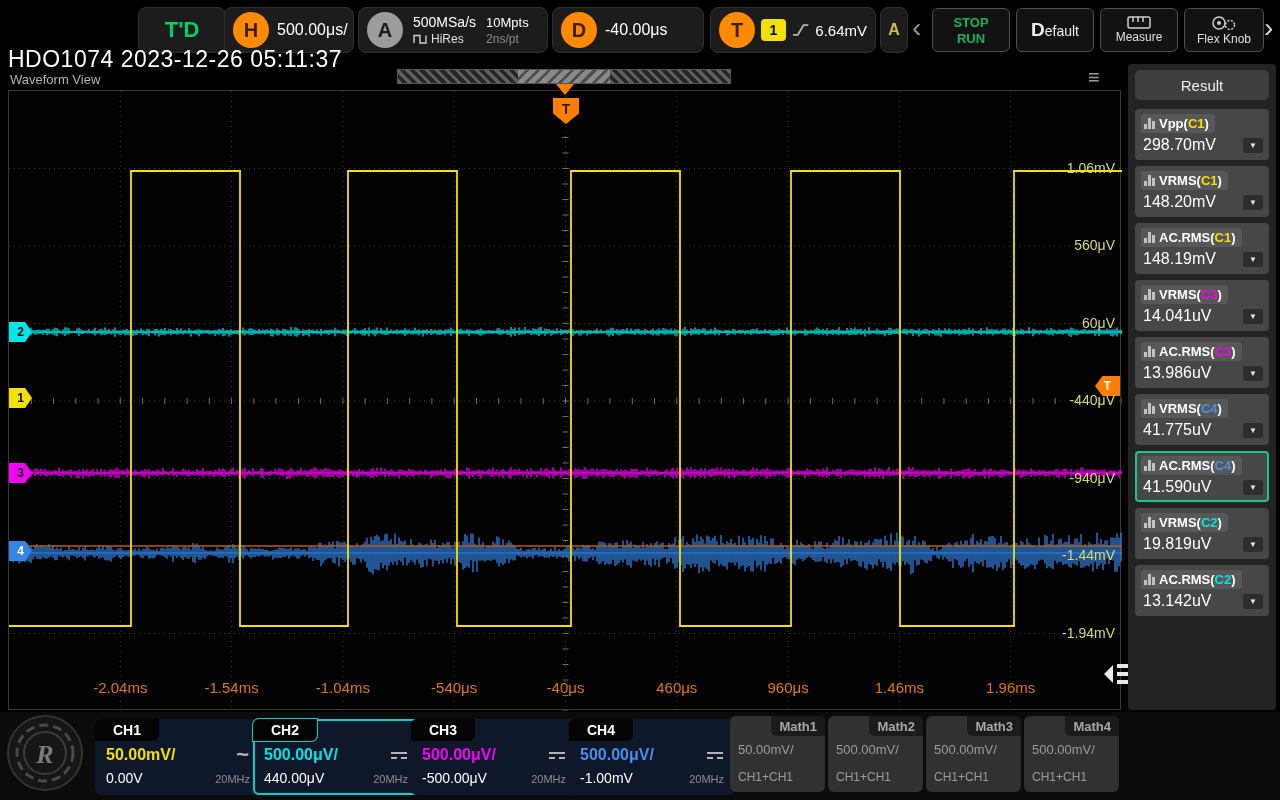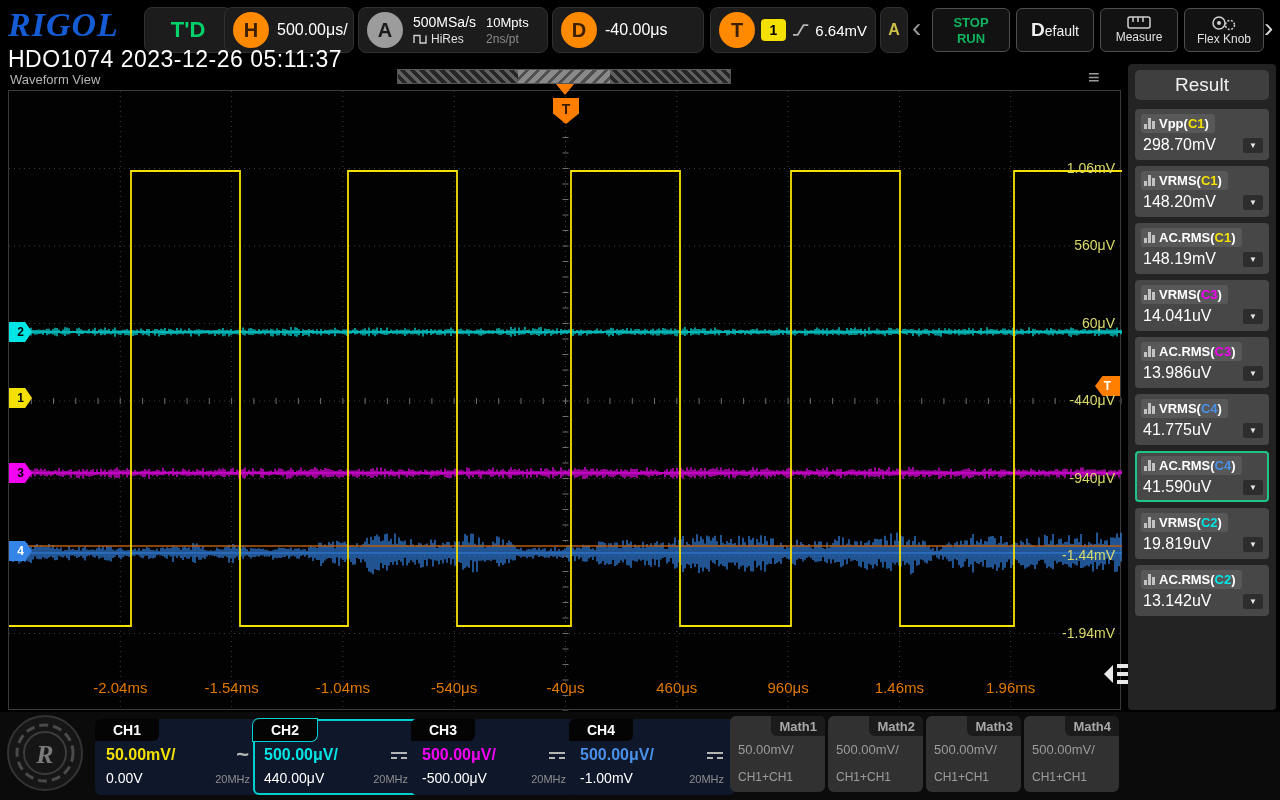--- a/index.html
+++ b/index.html
@@ -47,21 +47,21 @@
 .gmarker{position:absolute;left:0;width:23px;height:20px;display:flex;align-items:center;justify-content:center;font-size:12px;font-weight:bold;color:#000;clip-path:polygon(0 0,70% 0,100% 50%,70% 100%,0 100%)}
 .white-text{color:#fff}
 .trig-marker{position:absolute;right:0;width:25px;height:20px;display:flex;align-items:center;justify-content:center;font-size:12px;font-weight:bold;color:#fff;background:#ff7e00;clip-path:polygon(30% 0,100% 0,100% 100%,30% 100%,0 50%)}
 .trig-flag{position:absolute;top:7px;width:26px;height:26px;background:#ff7e00;color:#3a1c00;font-weight:bold;font-size:14px;display:flex;justify-content:center;padding-top:3px;clip-path:polygon(0 0,100% 0,100% 60%,50% 100%,0 60%)}
 .vlabel{position:absolute;right:5px;font-size:14px;color:#d9d96a}
 .tlabel{position:absolute;top:588px;width:80px;text-align:center;font-size:15px;color:#e07800}
 .plot-menu{position:absolute;right:16px;top:570px;cursor:pointer}
 
 
 .result-panel{position:absolute;left:1128px;top:64px;width:148px;height:646px;background:#232323;border-radius:4px;padding:6px 5px}
-.result-title{height:30px;margin:0 2px 9px;background:#3f3f3f;border-radius:5px;display:flex;align-items:center;justify-content:center;font-size:19px;color:#f0f0f0}
+.result-title{height:30px;margin:0 2px 9px;background:#3f3f3f;border-radius:5px;display:flex;align-items:center;justify-content:center;font-size:15px;color:#f0f0f0}
 .result-list{display:flex;flex-direction:column;gap:6px;padding:0 2px}
 .result-item{background:#474747;border-radius:4px;border:2px solid transparent;padding:3px 4px 4px}
 .result-item.selected{border-color:#1fc487}
 .ri-chip{display:inline-flex;align-items:center;gap:4px;background:#585858;border-radius:3px;padding:2px 6px 2px 3px;font-size:13px;font-weight:bold;color:#fff}
 .hist-icon{display:inline-flex;align-items:flex-end;gap:1px;height:11px}
 .hist-icon i{display:block;width:3px;background:#c2c2c2}
 .hist-icon i:nth-child(1){height:5px}
 .hist-icon i:nth-child(2){height:11px}
 .hist-icon i:nth-child(3){height:8px}
 .ri-bottom{display:flex;justify-content:space-between;align-items:center;margin-top:3px;padding-left:2px}
@@ -93,23 +93,22 @@
 .clock-icons{display:flex;gap:10px;margin-top:2px;height:18px;align-items:center}
 .clock-time{font-size:15px;color:#fff;margin-top:3px}
 .clock-date{font-size:15px;color:#fff;margin-top:4px}
 </style>
 </head>
 <body>
 
 <div class="screen">
 
   <div class="top-bar">
-    <div class="logo">RIGOL</div>
-
-    <div class="chip td-chip" style="left:144px;width:88px">
+
+    <div class="chip td-chip" style="left:138px;width:88px">
       <span class="td-text">T'D</span>
     </div>
 
     <div class="chip" style="left:224px;width:130px">
       <span class="knob orange">H</span>
       <span class="chip-text">500.00μs/</span>
     </div>
 
     <div class="chip" style="left:358px;width:190px;gap:10px">
       <span class="knob gray">A</span>

